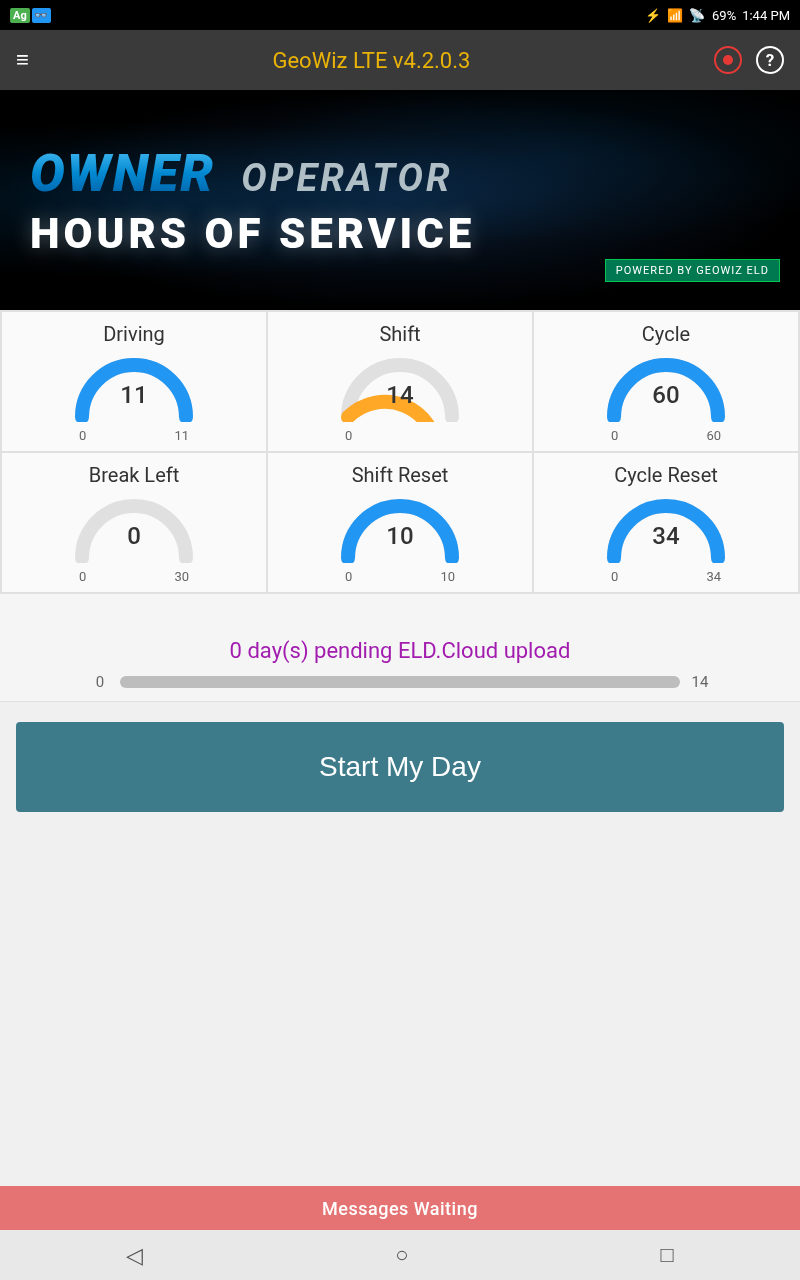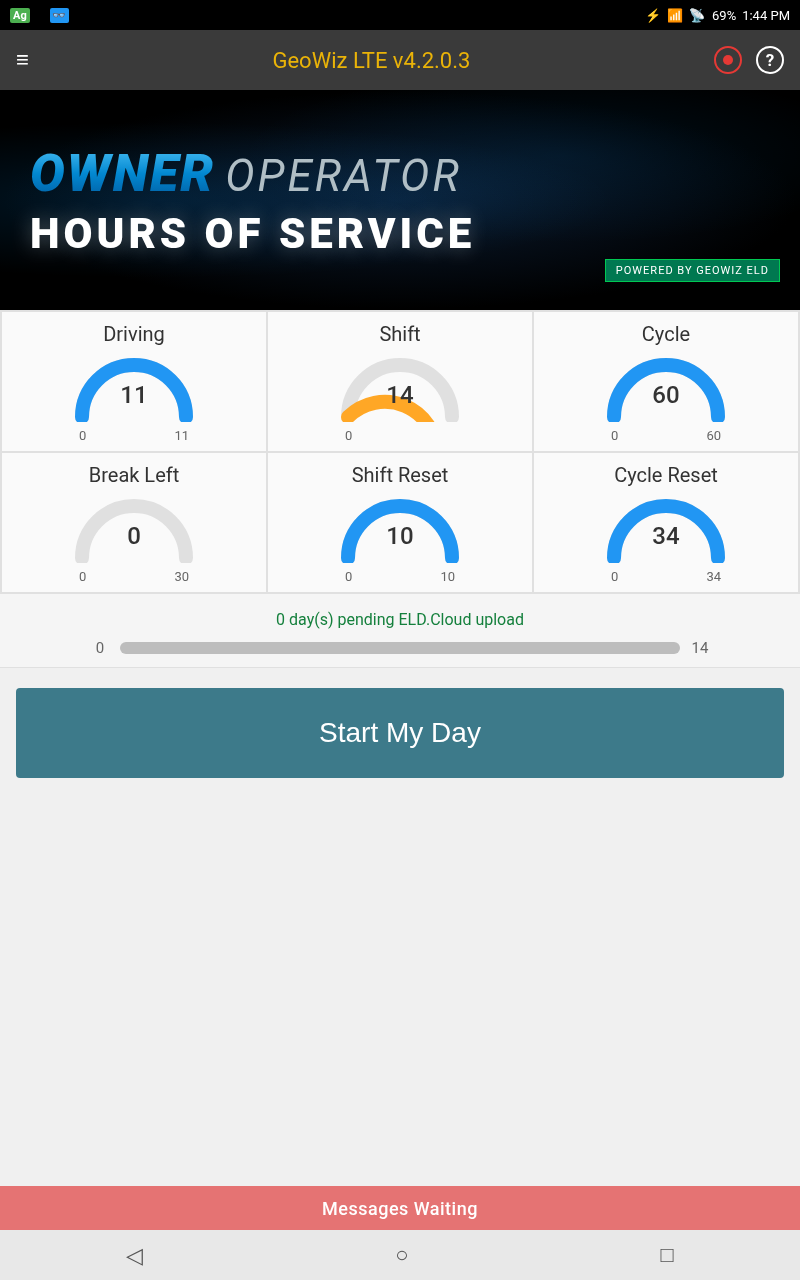--- a/index.html
+++ b/index.html
@@ -19,21 +19,21 @@
       display: flex;
       align-items: center;
       justify-content: space-between;
       padding: 0 10px;
       color: #fff;
       font-size: 13px;
     }
     .status-left {
       display: flex;
       align-items: flex-start;
-      gap: 20px;
+      gap: 2px;
     }
     .status-right {
       display: flex;
       align-items: center;
       gap: 6px;
       font-size: 13px;
     }
     .ag-icon {
       background: #4CAF50;
       color: #fff;
@@ -127,38 +127,38 @@
     .banner-glow {
       position: absolute;
       top: 0; left: 0; right: 0; bottom: 0;
       background: 
         radial-gradient(ellipse at 20% 50%, rgba(0,150,255,0.15) 0%, transparent 50%),
         radial-gradient(ellipse at 70% 30%, rgba(0,150,255,0.1) 0%, transparent 40%);
     }
     .banner-owner-op {
       display: flex;
       align-items: baseline;
-      gap: 10px;
+      gap: 26px;
       position: relative;
       z-index: 1;
     }
     .banner-owner {
       font-size: 52px;
       font-weight: 900;
       color: transparent;
       background: linear-gradient(180deg, #4fc3f7 0%, #0288d1 50%, #01579b 100%);
       -webkit-background-clip: text;
       background-clip: text;
       text-shadow: none;
       font-style: italic;
       letter-spacing: 2px;
     }
     .banner-operator {
-      font-size: 44px;
-      font-weight: 400;
+      font-size: 38px;
+      font-weight: 700;
       color: #b0bec5;
       font-style: italic;
       letter-spacing: 3px;
     }
     .banner-hos {
       font-size: 42px;
       font-weight: 900;
       color: #fff;
       letter-spacing: 4px;
       position: relative;
@@ -226,23 +226,24 @@
     }
 
     
     .upload-section {
       background: #f5f5f5;
       padding: 16px 20px 10px;
       text-align: center;
       border-bottom: 1px solid #e0e0e0;
     }
     .upload-text {
-      font-size: 16px;
-      color: #15803d;
+      font-size: 22px;
+      color: #a21caf;
       margin-bottom: 10px;
+      margin-top: 28px;
     }
     .progress-container {
       display: flex;
       align-items: center;
       gap: 10px;
       justify-content: center;
     }
     .progress-label {
       font-size: 15px;
       color: #666;

